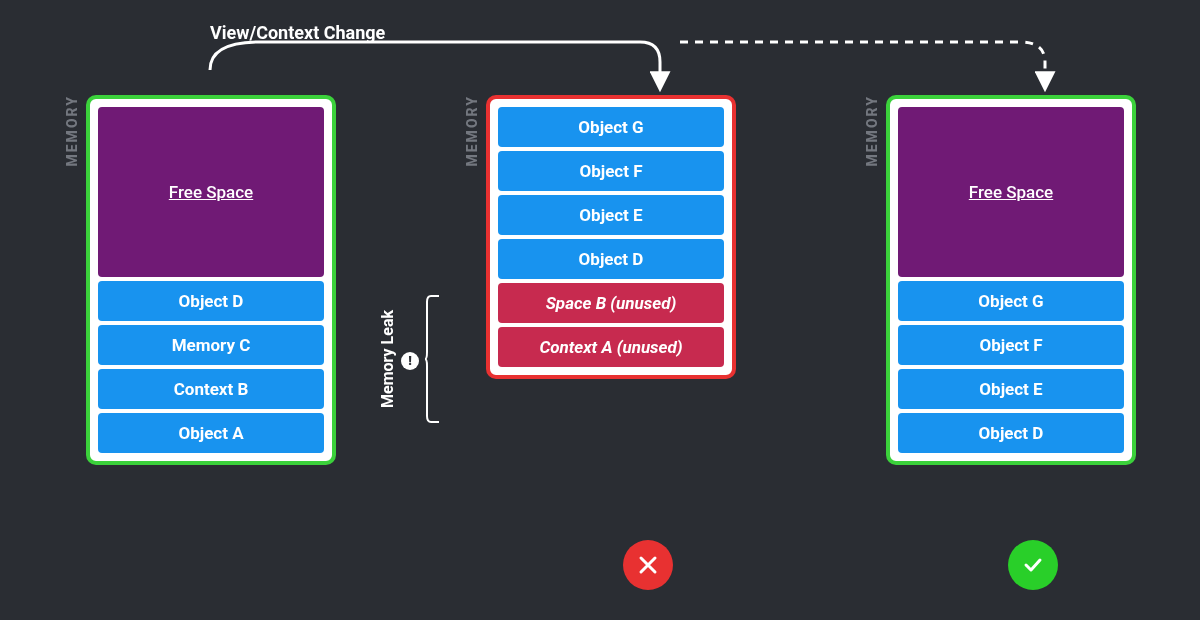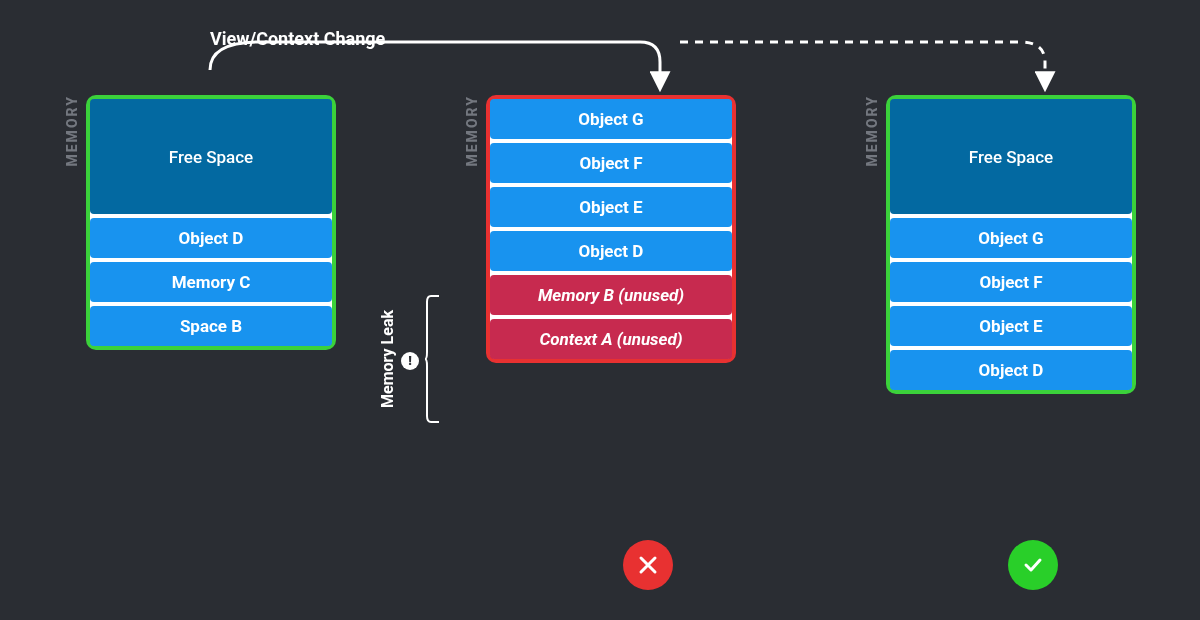--- a/index.html
+++ b/index.html
@@ -16,21 +16,21 @@
     position: absolute;
     top: 20px;
     left: 0;
     width: 1200px;
     height: 90px;
     pointer-events: none;
   }
 
   .arrow-label {
     position: absolute;
-    top: 28px;
+    top: 22px;
     left: 210px;
     color: #fff;
     font-weight: 700;
     font-size: 18px;
   }
 
   .columns {
     position: absolute;
     top: 95px;
     left: 0;
@@ -79,42 +79,43 @@
     margin-top: 4px;
     margin-right: 6px;
     transform: rotate(0);
   }
 
   .mem-box {
     width: 250px;
     border: 4px solid;
     border-radius: 10px;
     background: #fff;
-    padding: 0;
+    padding: 8px;
     display: flex;
     flex-direction: column;
     gap: 4px;
   }
   .mem-box.green { border-color: #3bd13b; }
   .mem-box.red   { border-color: #e83131; }
 
   .slot {
     border-radius: 4px;
     color: #fff;
     font-weight: 700;
     font-size: 17px;
     display: flex;
     align-items: center;
     justify-content: center;
     height: 40px;
   }
   .slot.free {
-    background: #0369a1;
-    height: 115px;
+    background: #701a75;
+    height: 170px;
     font-weight: 500;
+    text-decoration: underline;
   }
   .slot.obj  { background: #1893ef; }
   .slot.leak {
     background: #c72a4f;
     font-style: italic;
     font-weight: 700;
   }
 
   .badge {
     position: absolute;
@@ -159,33 +160,34 @@
 <div class="arrow-label">View/Context Change</div>
 
 <div class="columns">
 
   <div class="col">
     <div class="vlabel">MEMORY</div>
     <div class="mem-box green">
       <div class="slot free">Free Space</div>
       <div class="slot obj">Object D</div>
       <div class="slot obj">Memory C</div>
-      <div class="slot obj">Space B</div>
+      <div class="slot obj">Context B</div>
+      <div class="slot obj">Object A</div>
     </div>
   </div>
 
   <div class="col">
     <div class="vlabel">MEMORY</div>
     <div class="col2-inner">
       <div class="mem-box red">
         <div class="slot obj">Object G</div>
         <div class="slot obj">Object F</div>
         <div class="slot obj">Object E</div>
         <div class="slot obj">Object D</div>
-        <div class="slot leak">Memory B (unused)</div>
+        <div class="slot leak">Space B (unused)</div>
         <div class="slot leak">Context A (unused)</div>
       </div>
 
       <div class="leak-side">
         <div style="display:flex;flex-direction:column;align-items:center;">
           <div class="memory-leak-label">Memory Leak</div>
         </div>
         <div class="leak-icon">!</div>
         <svg width="18" height="130">
           <path d="M14 2 L6 2 Q2 2 2 8 L2 58 Q2 65 0 65 Q2 65 2 72 L2 122 Q2 128 6 128 L14 128" fill="none" stroke="#fff" stroke-width="2"></path>

